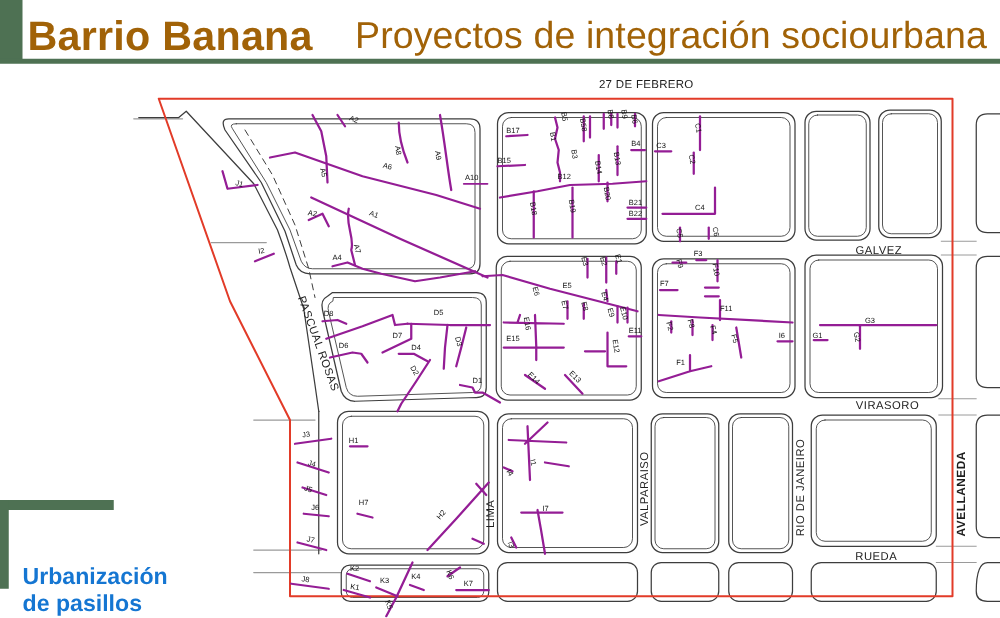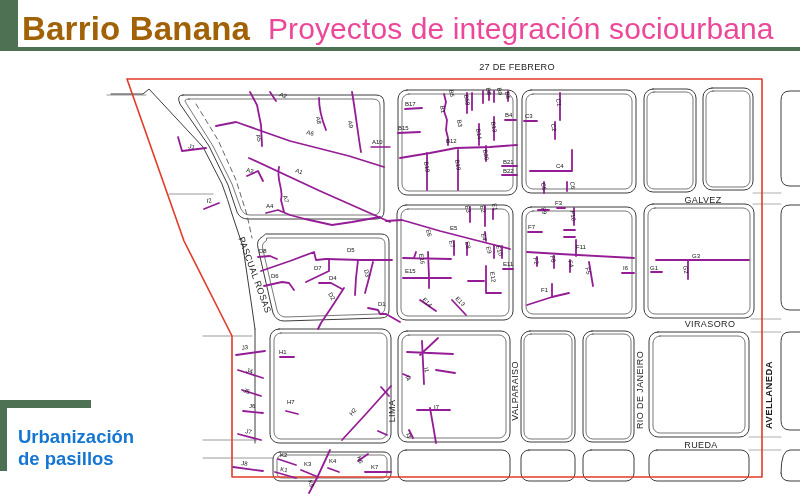--- a/index.html
+++ b/index.html
@@ -1,19 +1,19 @@
 <!DOCTYPE html>
 <html><head>
 <meta charset="utf-8">
 <style>
   html,body{margin:0;padding:0;background:#fff;width:800px;height:494px;overflow:hidden;}
   body{font-family:"Liberation Sans", sans-serif;position:relative;}
   #hdr-title{position:absolute;left:22px;top:12px;font-size:33px;font-weight:bold;color:#a16207;letter-spacing:0.2px;line-height:1;}
-  #hdr-sub{position:absolute;left:268px;top:14px;font-size:30px;font-weight:normal;color:#ec4899;letter-spacing:0.1px;line-height:1;}
-  #footer-txt{position:absolute;left:18px;top:426px;font-size:18.5px;font-weight:bold;color:#1576d2;line-height:22px;}
+  #hdr-sub{position:absolute;left:284px;top:14px;font-size:30px;font-weight:normal;color:#a16207;letter-spacing:0.1px;line-height:1;}
+  #footer-txt{position:absolute;left:18px;top:450px;font-size:18.5px;font-weight:bold;color:#1576d2;line-height:22px;}
 </style>
 </head>
 <body>
 
 <svg id="map" width="800" height="494" viewBox="0 0 800 494" style="position:absolute;left:0;top:0" fill="none" stroke-linecap="round" stroke-linejoin="round">
   <g id="streets-ext" stroke="#9a9a9a" stroke-width="1">
 
     <path d="M107,95 L146,95"></path>
 
     <path d="M169,194 L213,194"></path>

